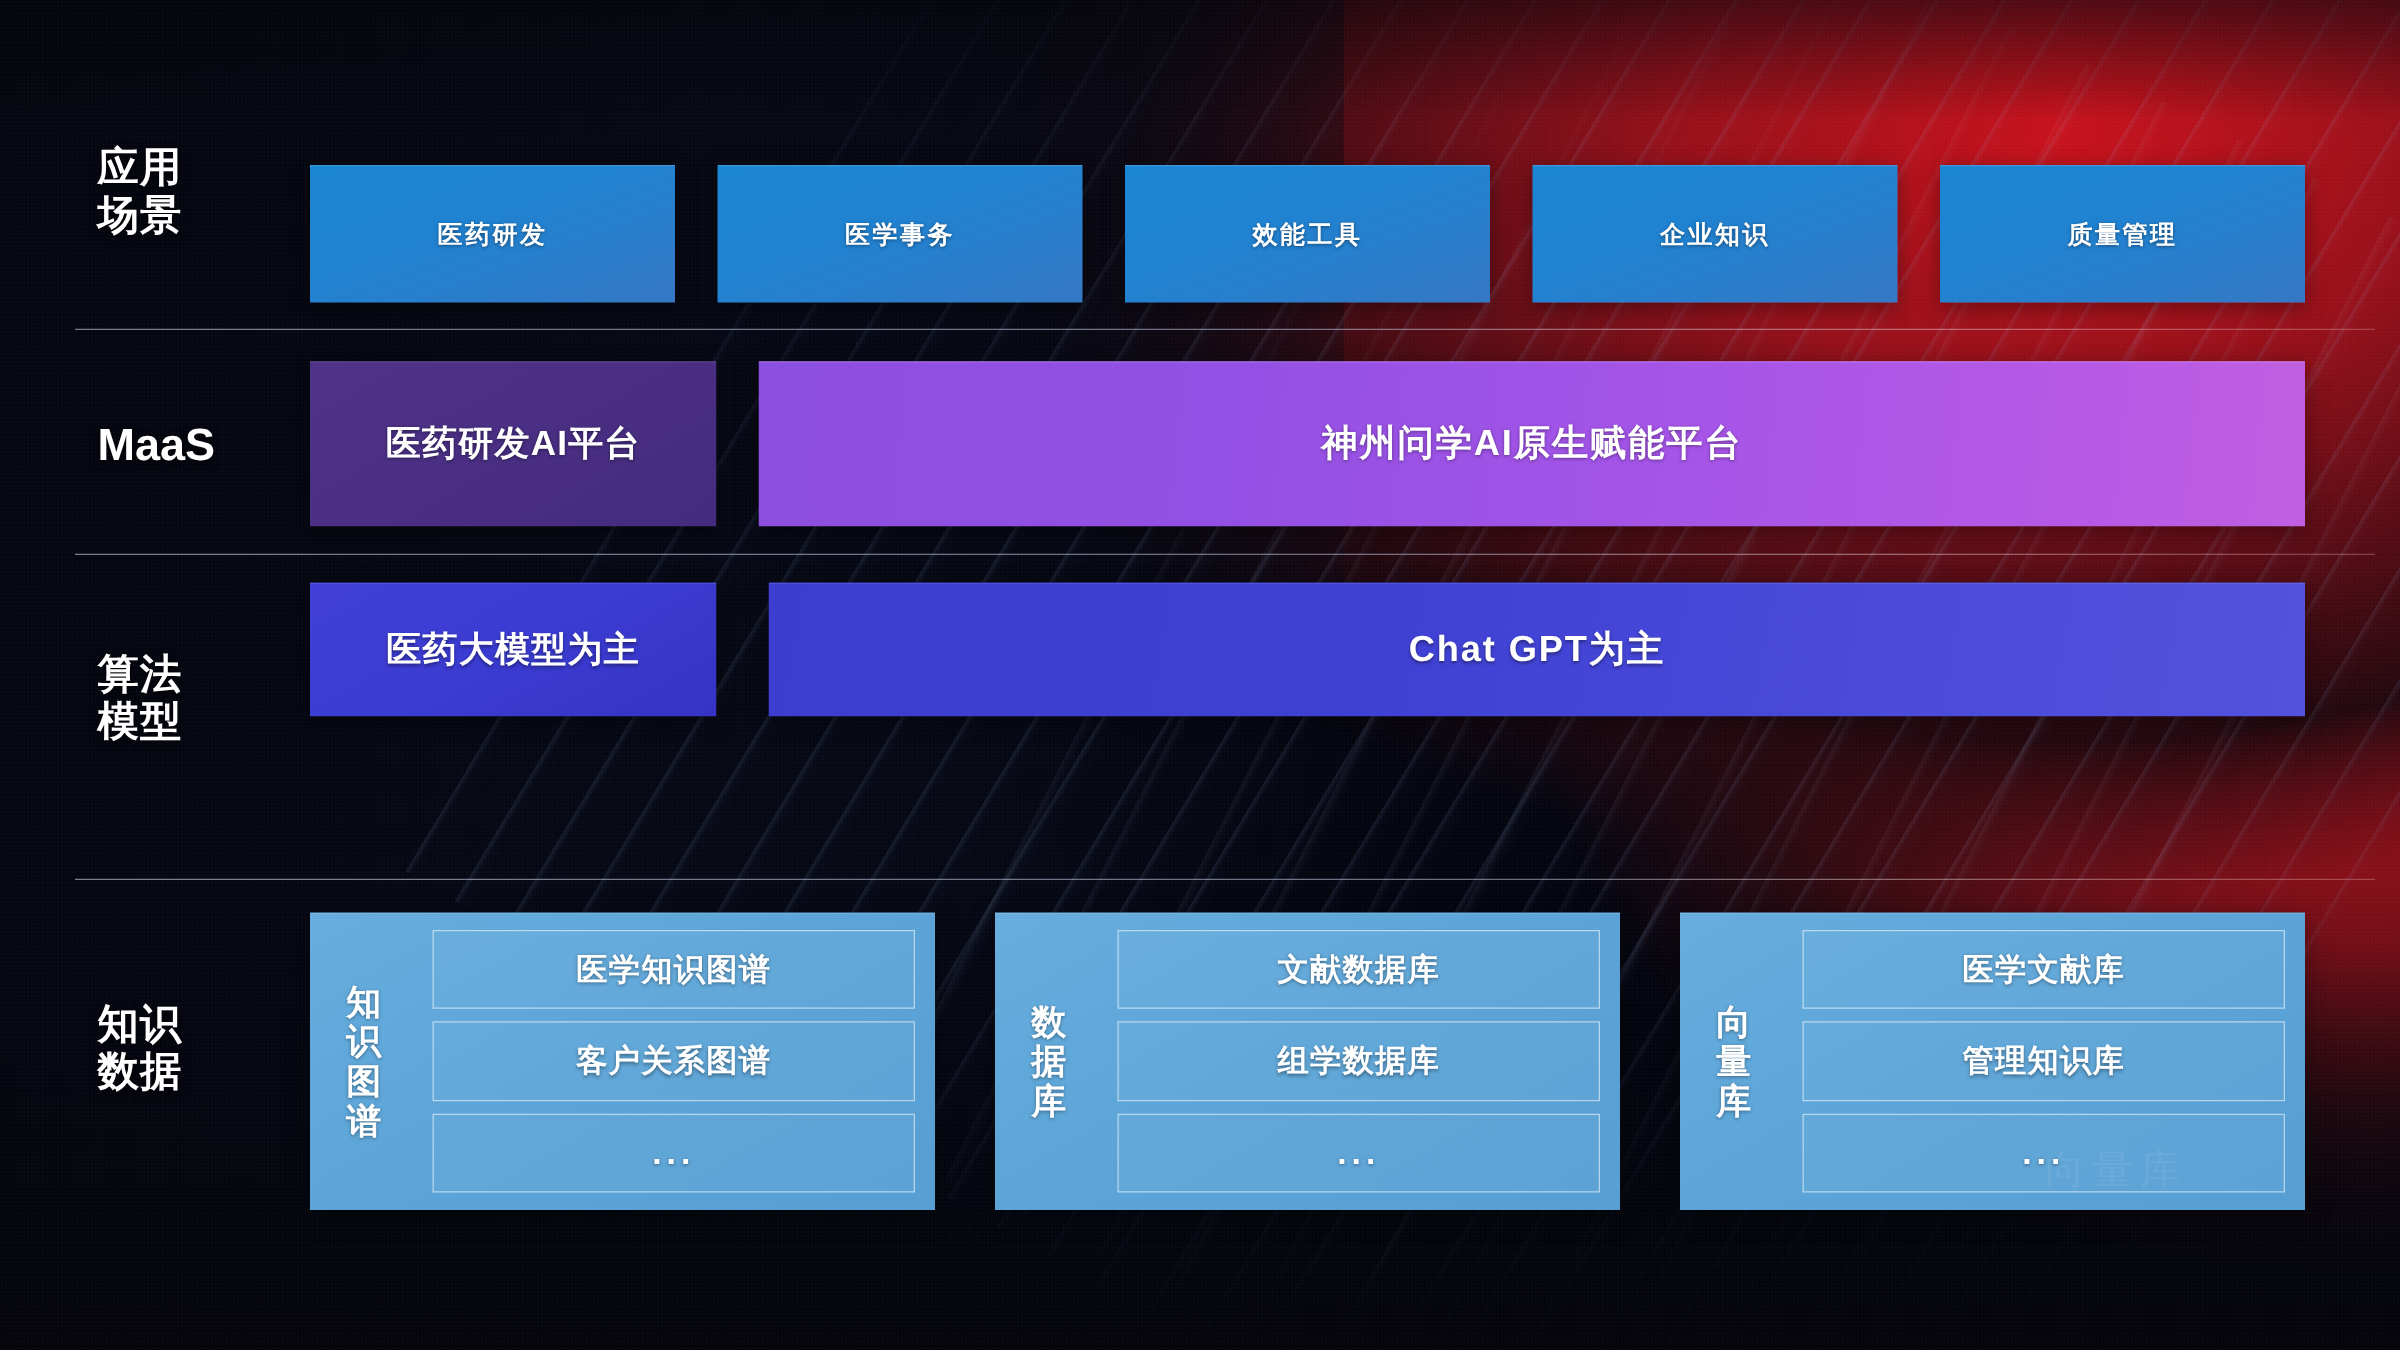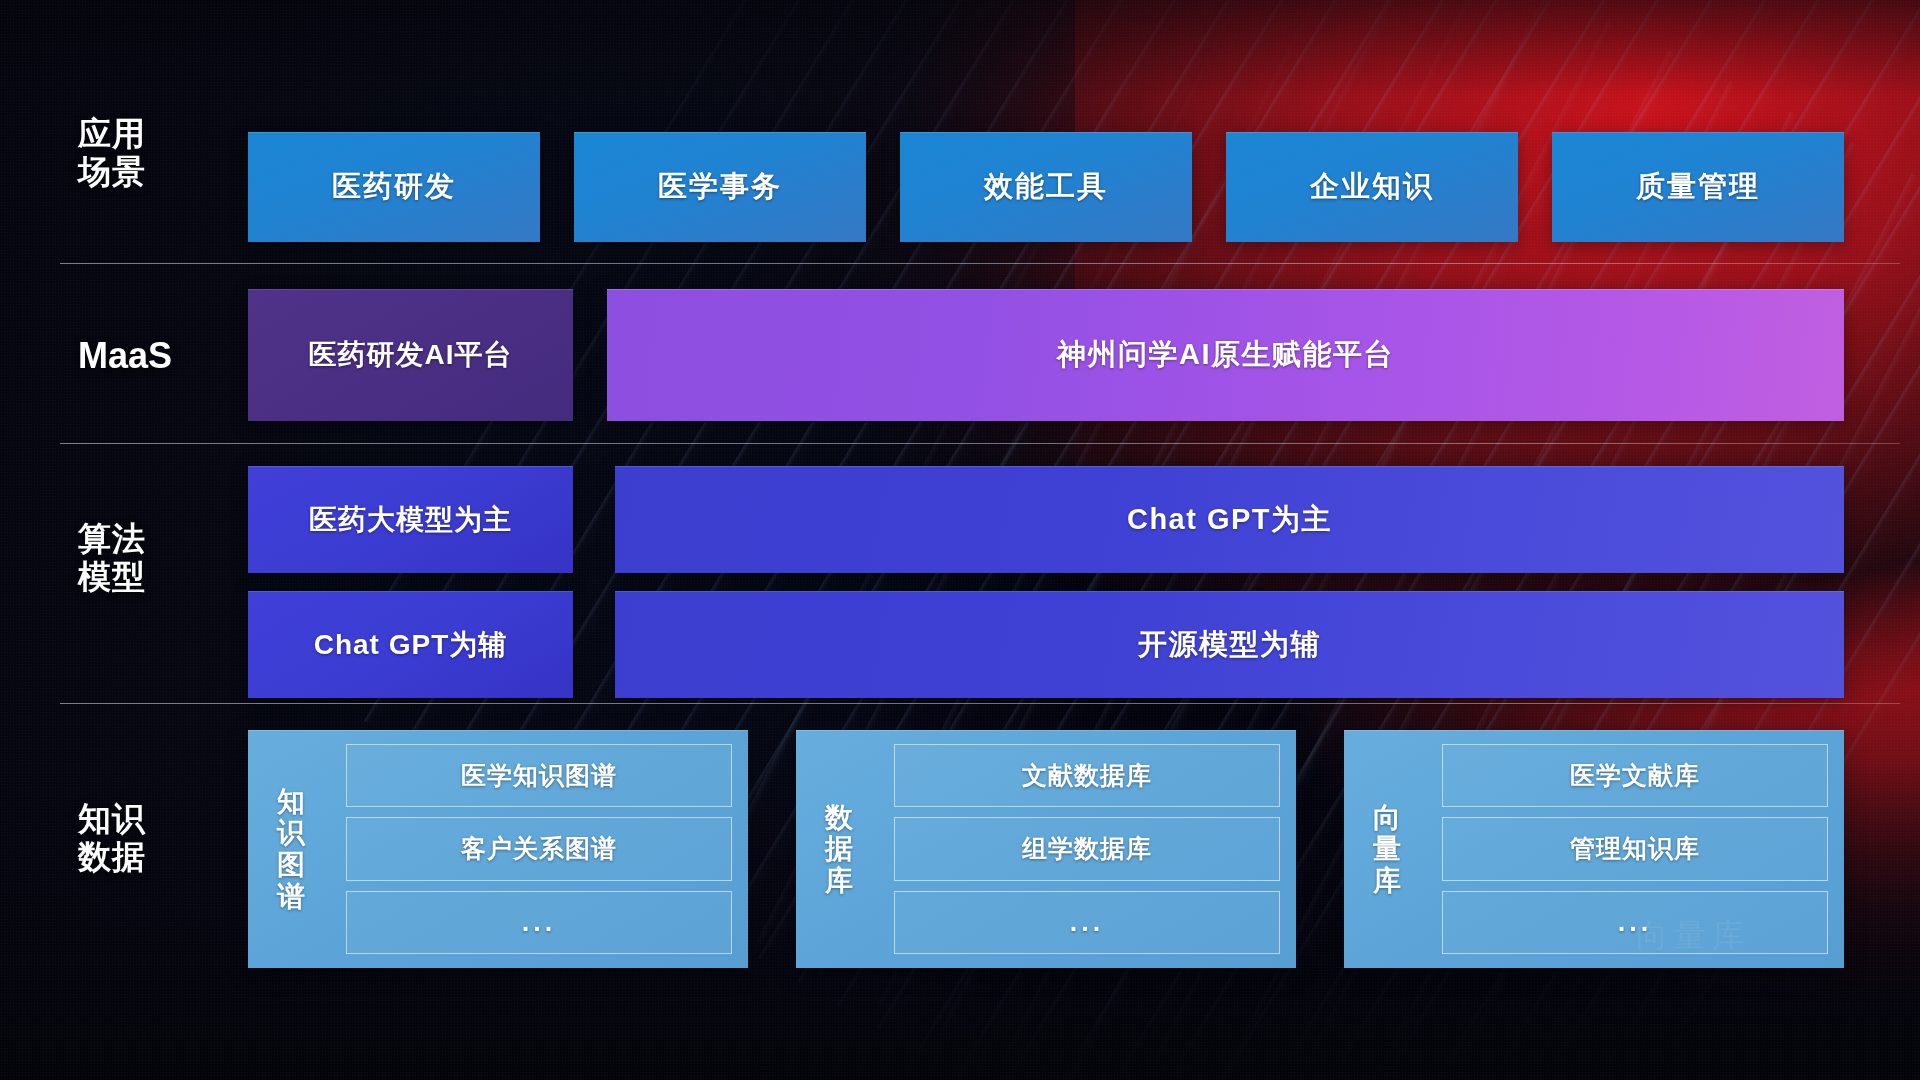--- a/index.html
+++ b/index.html
@@ -63,21 +63,21 @@
   .rowlabel.en{font-size:36px;letter-spacing:0px;}
   .divider{position:absolute;left:60px;width:1840px;height:1px;
     background:linear-gradient(to right, rgba(200,205,225,0.60) 0%, rgba(190,200,225,0.55) 55%, rgba(225,205,210,0.48) 80%, rgba(230,190,195,0.30) 100%);}
 
   
   .scen-wrap{position:absolute;left:248px;top:132px;width:1596px;height:110px;
     display:flex;gap:34px;}
   .scen{
     flex:1;display:flex;align-items:center;justify-content:center;
     background:linear-gradient(160deg,#1b86d4 0%,#1f83d2 40%,#3578c4 100%);
-    color:#fff;font-size:29px;font-weight:bold;letter-spacing:2px;
+    color:#fff;font-size:20px;font-weight:bold;letter-spacing:2px;
     box-shadow:0 4px 16px rgba(0,0,0,.35), inset 0 1px 0 rgba(255,255,255,.15);
     text-shadow:0 1px 3px rgba(0,0,0,.45);
   }
 
   
   .maas-wrap{position:absolute;left:248px;top:289px;width:1596px;height:132px;display:flex;gap:34px;}
   .maas-left{
     width:325px;display:flex;align-items:center;justify-content:center;
     background:linear-gradient(150deg,#4e3388 0%,#4a2f84 45%,#452b7e 100%);
     color:#fff;font-size:28px;font-weight:bold;letter-spacing:1px;
@@ -181,24 +181,20 @@
 
     <div class="rowlabel cn" style="top:520px;">
       <div>算法</div>
       <div>模型</div>
     </div>
 
     <div class="algo-wrap">
       <div class="algo-line">
         <div class="algo-left">医药大模型为主</div>
         <div class="algo-right">Chat GPT为主</div>
-      </div>
-      <div class="algo-line">
-        <div class="algo-left">Chat GPT为辅</div>
-        <div class="algo-right">开源模型为辅</div>
       </div>
     </div>
 
     <div class="divider" style="top:703px;"></div>
 
     <div class="rowlabel cn" style="top:800px;">
       <div>知识</div>
       <div>数据</div>
     </div>
 

